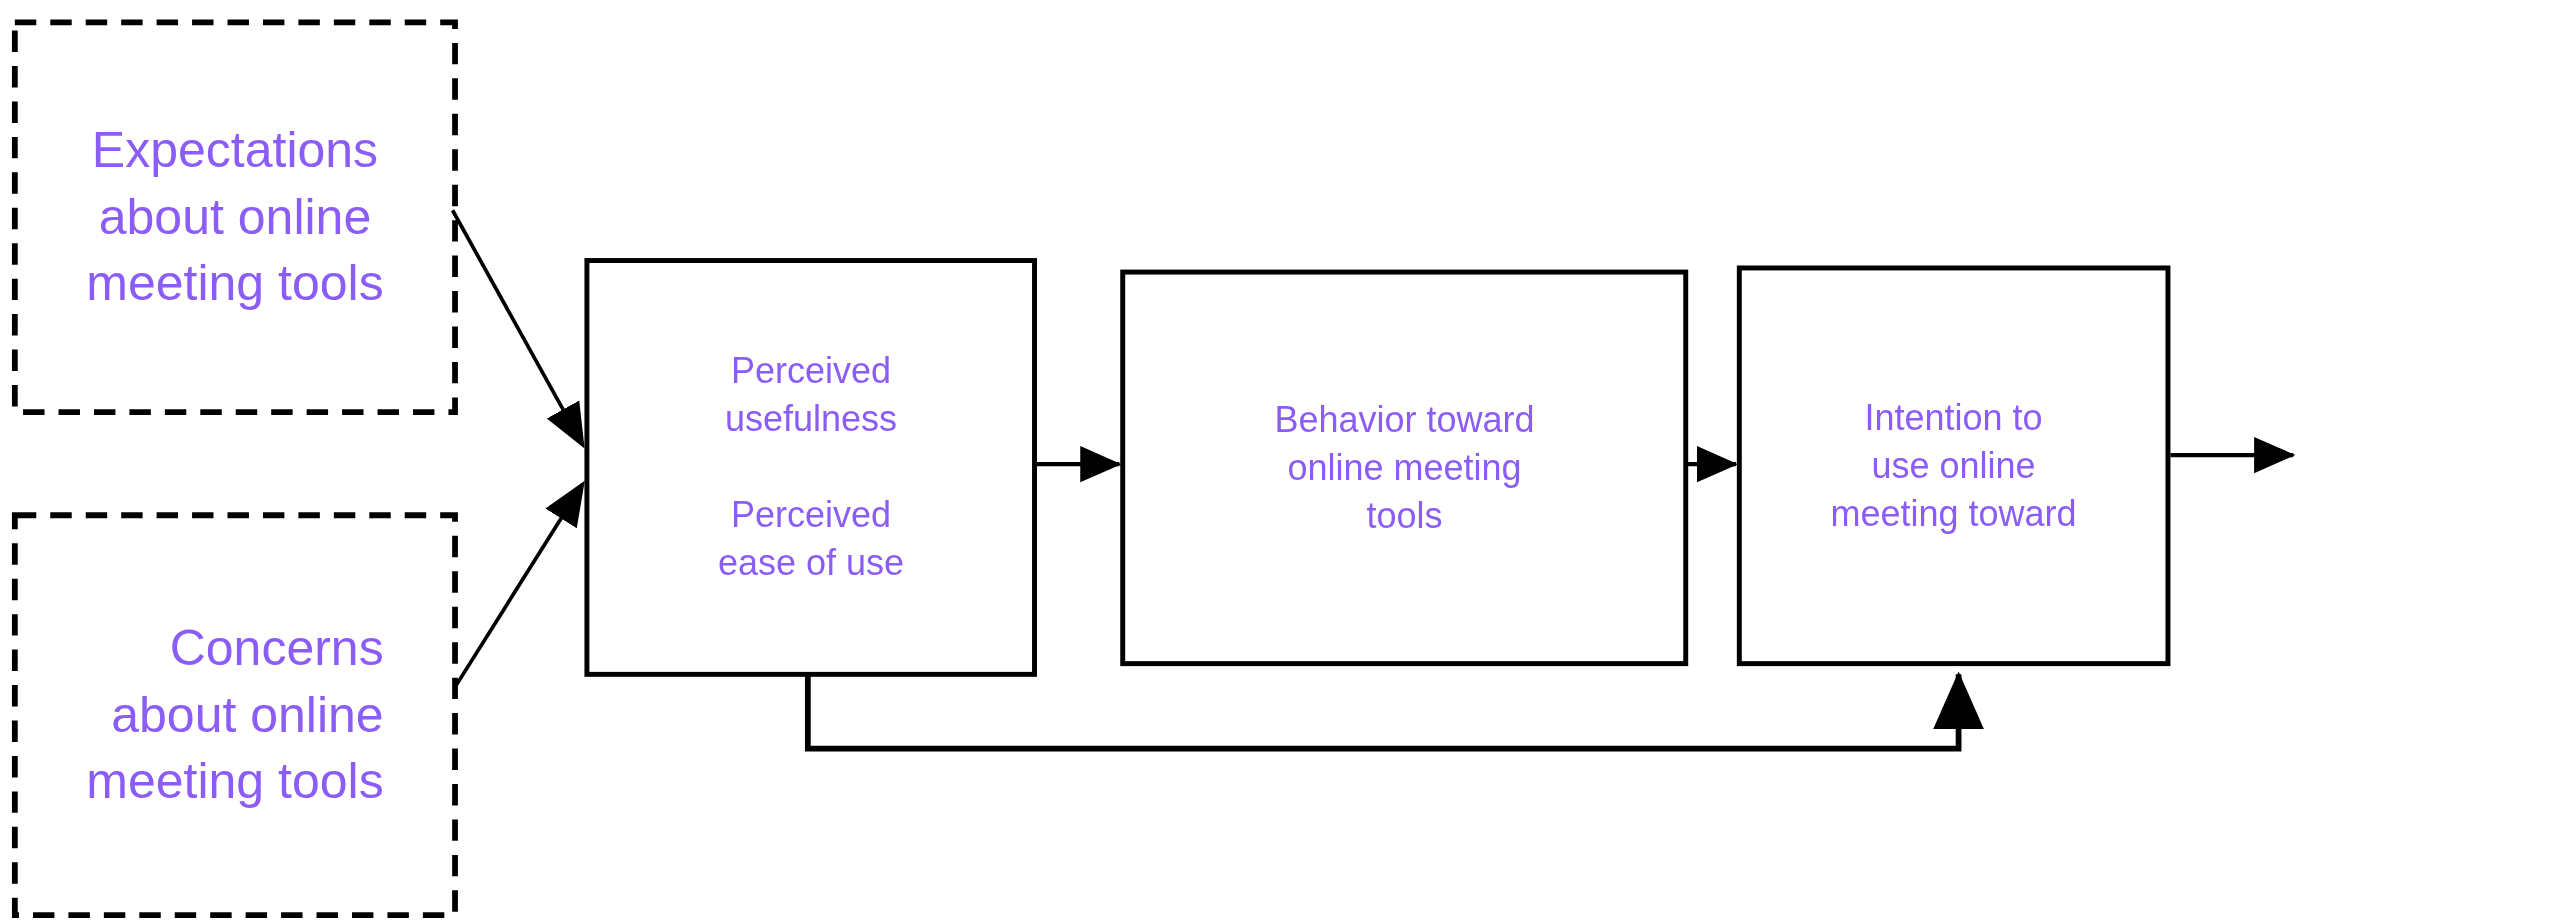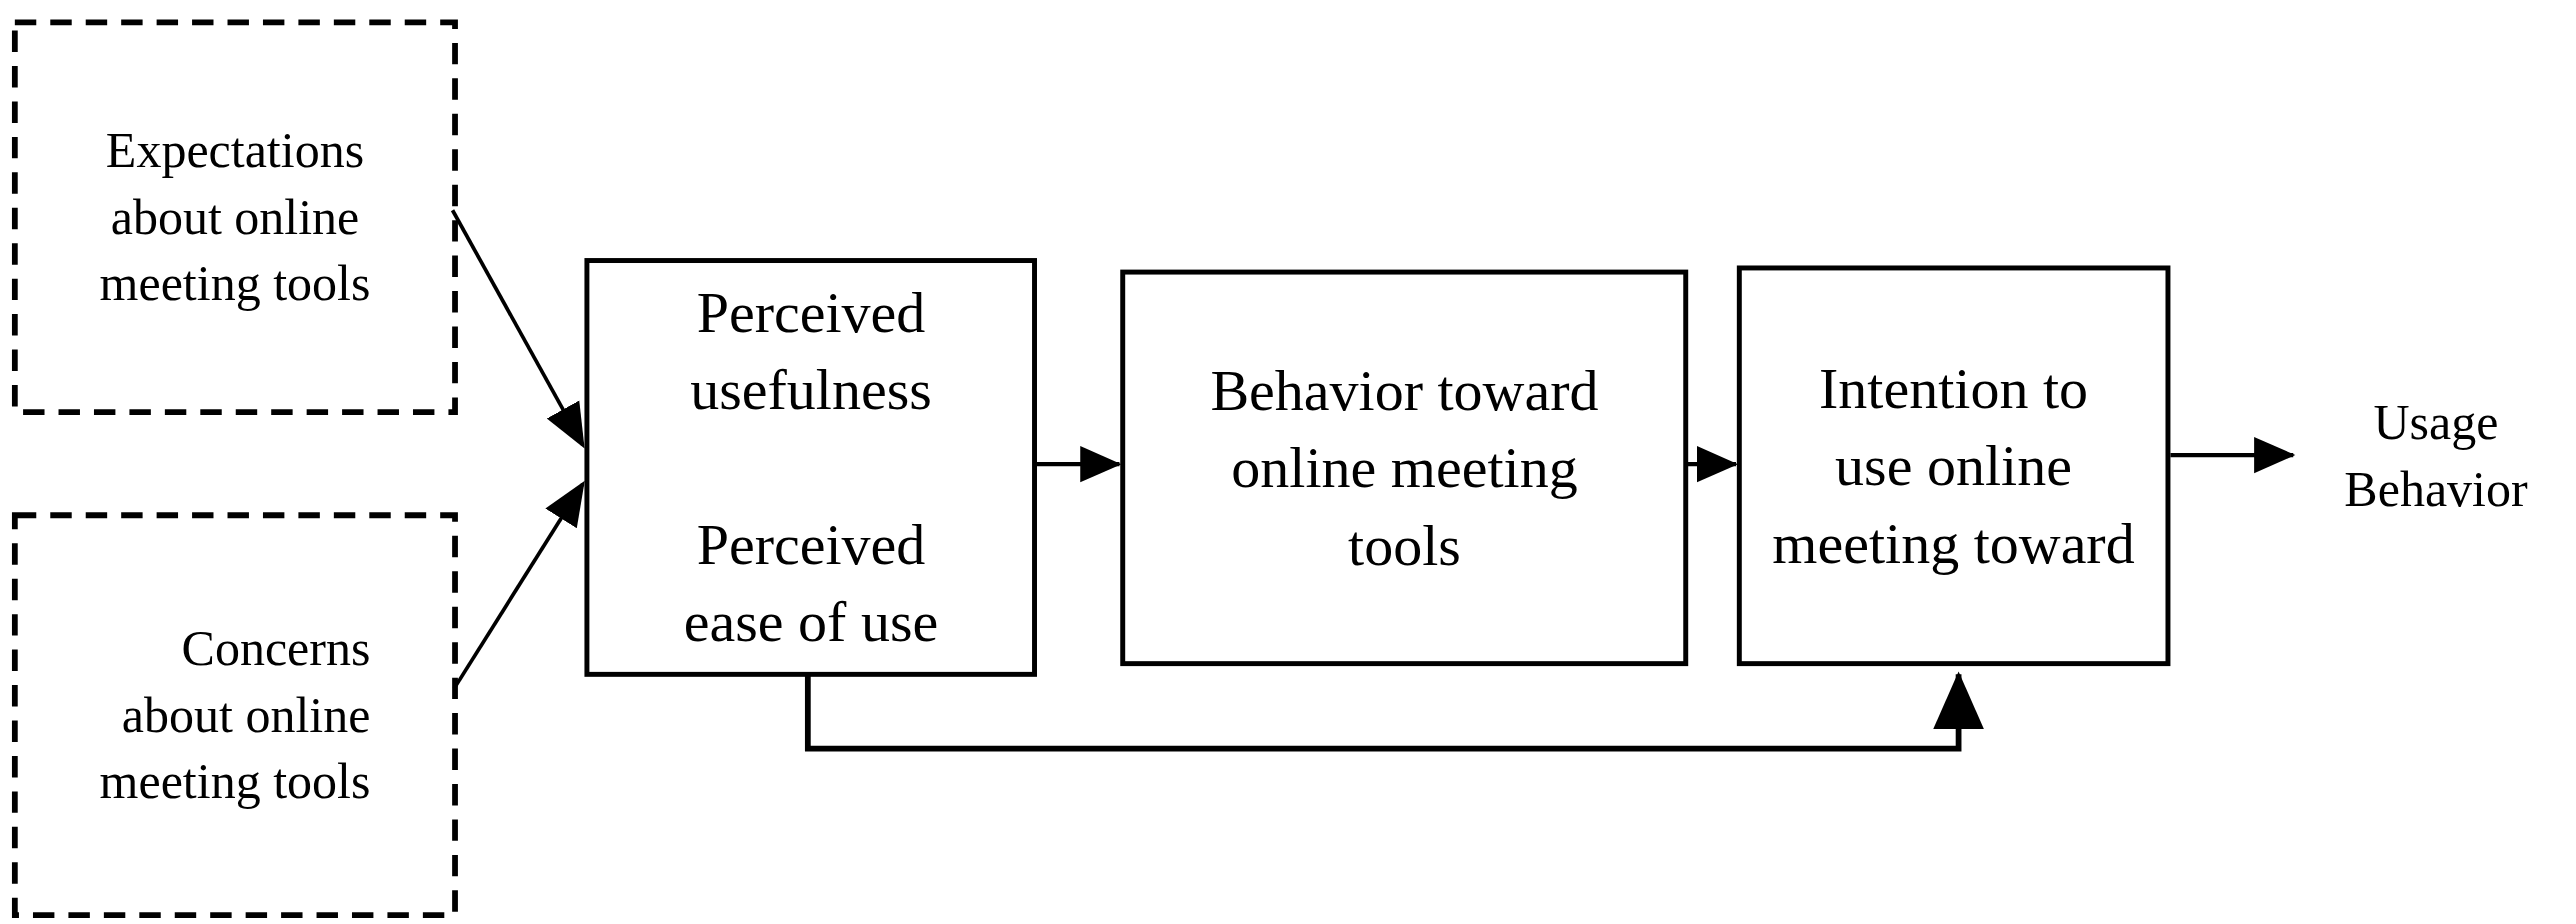--- a/index.html
+++ b/index.html
@@ -24,31 +24,31 @@
     top: 0;
     width: 2576px;
     height: 925px;
   }
   .node-label {
     position: absolute;
     display: flex;
     align-items: center;
     justify-content: center;
     text-align: center;
-    color: #000000;
-    font-family: Liberation Serif, serif;
+    color: #8b5cf6;
+    font-family: Liberation Sans, sans-serif;
     white-space: pre-line;
     line-height: 1.33;
     pointer-events: none;
   }
   .dashed-node-label {
     font-size: 50px;
   }
   .solid-node-label {
-    font-size: 58px;
+    font-size: 36px;
   }
   .plain-node-label {
     font-size: 50px;
   }
 </style>
 </head>
 <body>
 
 <div id="diagram-root">
 
@@ -100,17 +100,15 @@
 ease of use</div>
 
   <div class="node-label solid-node-label" style="left:1123px; top:272px; width:563px; height:392px;">Behavior toward
 online meeting
 tools</div>
 
   <div class="node-label solid-node-label" style="left:1739px; top:268px; width:429px; height:396px;">Intention to
 use online
 meeting toward</div>
 
-  <div class="node-label plain-node-label" style="left:2308px; top:375px; width:256px; height:161px;">Usage
-Behavior</div>
 
 </div>
 
 
 </body></html>

